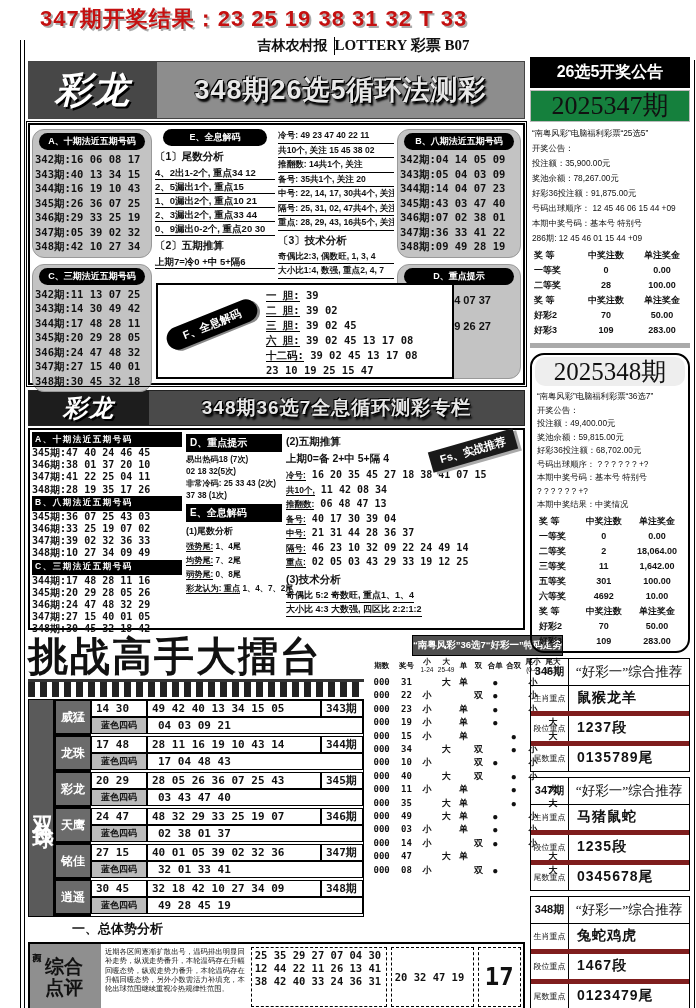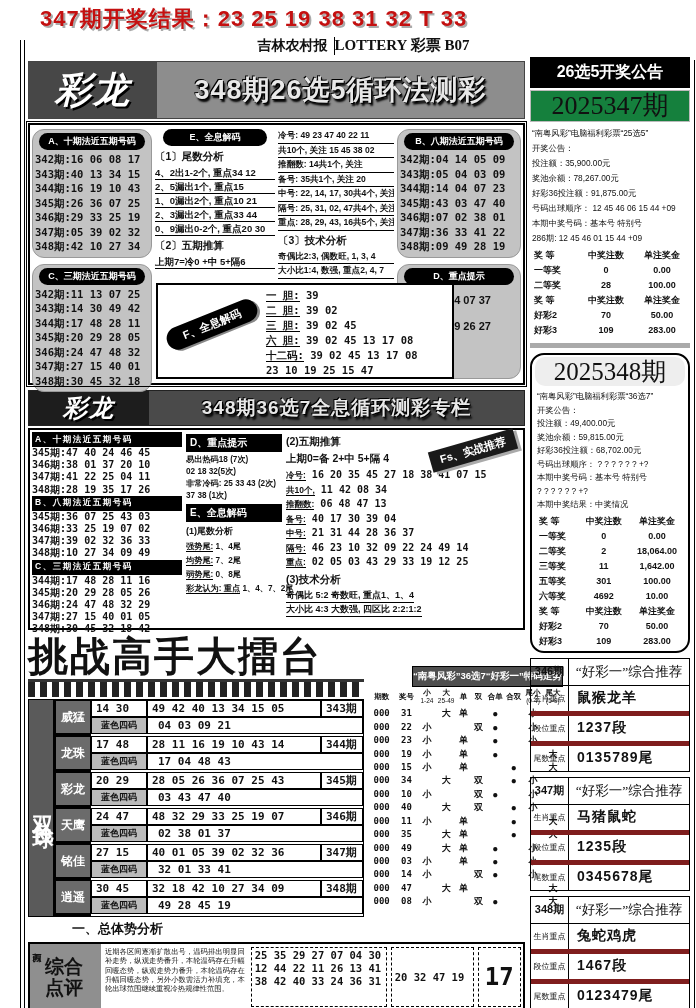--- a/index.html
+++ b/index.html
@@ -76,21 +76,21 @@
   .calc-line { font-family:"DejaVu Sans Mono", monospace; font-weight:bold; font-size:10px;
     line-height:13.5px; white-space:nowrap; }
   .calc-line .lb { font-family:"Liberation Sans", sans-serif; font-size:8.5px; border-bottom:1px solid #000; }
   .fs-badge { position:absolute; right:4px; top:8px; transform:rotate(-16deg); background:#1a1a1a;
     color:#fff; font-size:11px; font-weight:bold; padding:3px 10px; box-shadow:3px 3px 0 #aaa; }
   .fs-shade { position:absolute; right:0; top:0; width:120px; height:150px; background:#d9d9d9; z-index:-1; }
   .tech-line { font-weight:bold; font-size:9px; line-height:13px; border-bottom:1px solid #000;
     display:inline-block; white-space:nowrap; }
 
   
-  .s3 { display:flex; gap:4px; margin-top:5px;align-items:center; }
+  .s3 { display:flex; gap:4px; margin-top:5px; }
   .s3left { width:338px; }
   .s3banner { font-size:40px; font-weight:bold; letter-spacing:2px; line-height:44px;
     font-family:"Liberation Serif", serif; white-space:nowrap; }
   .strip { height:18px; background:repeating-linear-gradient(90deg,#222 0 7px,#fff 7px 12px);
     border-top:3px solid #333; margin-bottom:2px; }
   .challenge { display:flex; }
   .vlabel { width:26px; background:#5a5a5a; color:#fff; font-size:21px; font-weight:bold;
     writing-mode:vertical-lr; text-align:center; letter-spacing:6px; border:1px solid #000; }
   .ch-table { flex:1; border:1px solid #000; }
   .ch-item { display:grid; grid-template-columns:36px 56px 174px 42px; }

